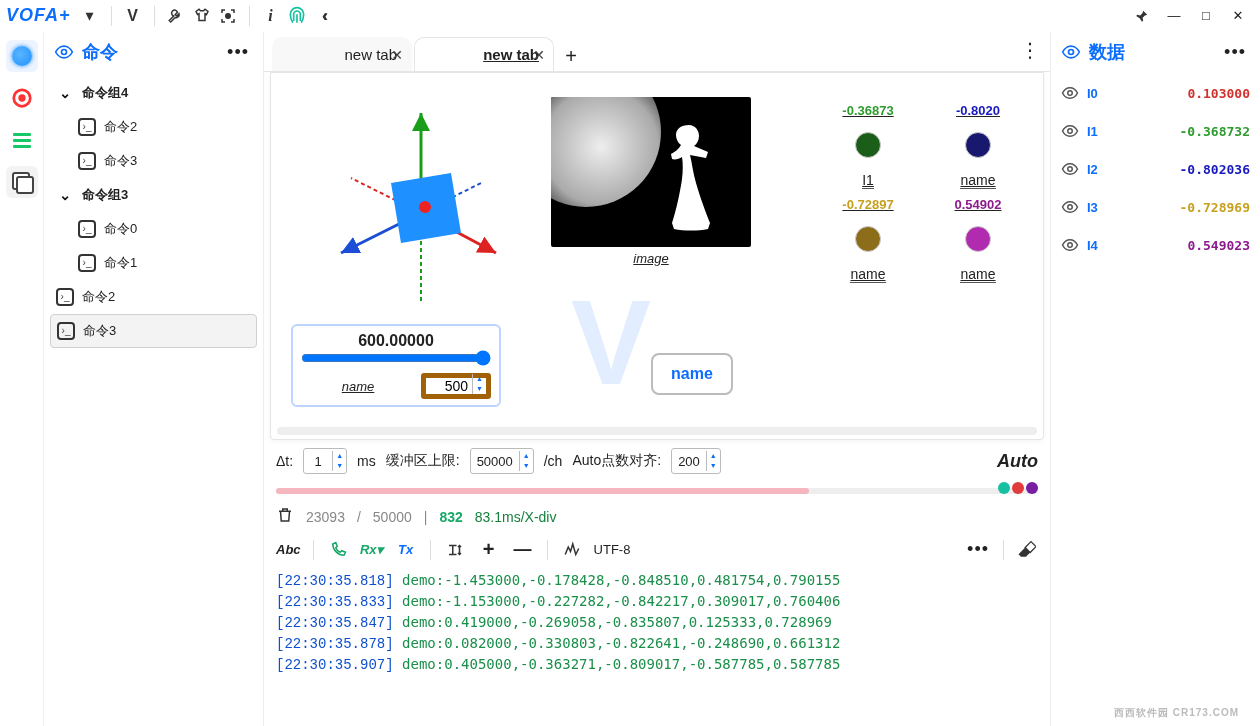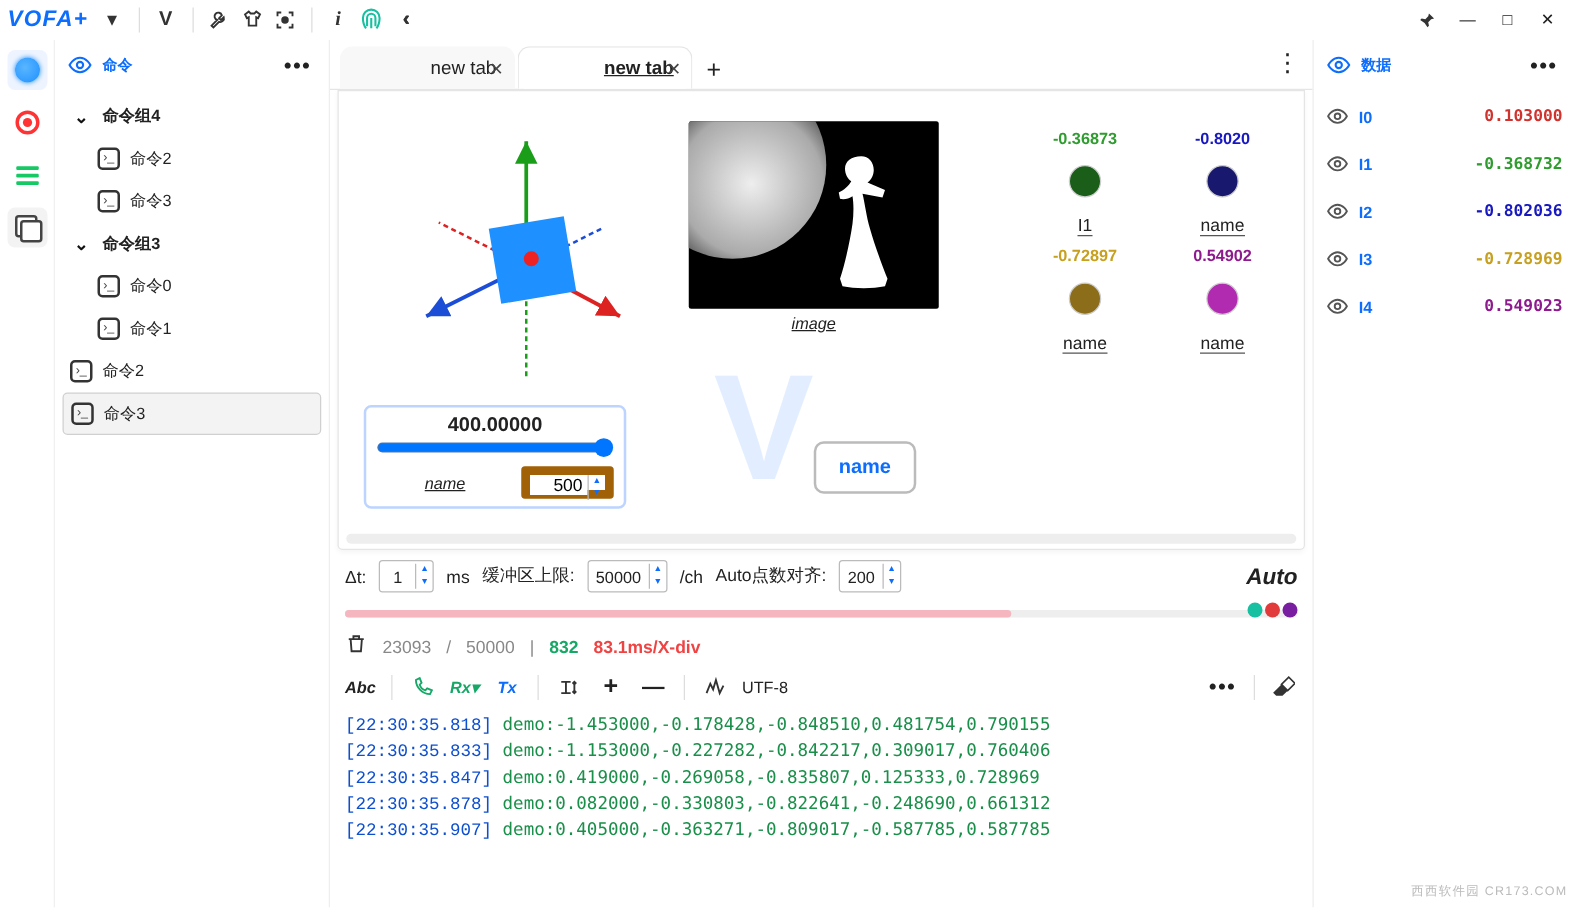--- a/index.html
+++ b/index.html
@@ -65,21 +65,21 @@
 
 
 .sidebar {
   width: 220px;
   border-right: 1px solid #eee;
   display:flex;flex-direction:column;
 }
 .panel-head{
   height:40px;display:flex;align-items:center;padding:0 10px;gap:8px;
 }
-.panel-head .title{color:#0d6efd;font-weight:700;font-size:12px;flex:1;}
+.panel-head .title{color:#0d6efd;font-weight:700;font-size:18px;flex:1;}
 .more-dots{font-size:18px;letter-spacing:1px;cursor:pointer;padding:2px 4px;border-radius:4px;}
 .tree{padding:4px 6px;overflow:auto;flex:1;}
 .tree-group,.tree-item{
   display:flex;align-items:center;gap:8px;height:34px;padding:0 6px;border-radius:4px;cursor:pointer;
 }
 .tree-group{font-weight:600;}
 .tree-item.selected{background:#f3f3f3;border:1px solid #d0d0d0;}
 .tree-indent-1{padding-left:28px;}
 .tree-icon{width:18px;height:18px;display:flex;align-items:center;justify-content:center;color:#444;}
 .chevron{font-size:14px;color:#111;font-weight:700;}
@@ -120,32 +120,32 @@
   content:"";position:absolute;left:-40px;top:-40px;width:150px;height:150px;border-radius:50%;background:radial-gradient(circle at 60% 60%, #eee 0%, #aaa 45%, #000 75%);
 }
 .imgw .img .silhouette{
   position:absolute;right:30px;bottom:0;width:80px;height:130px;
 }
 .imgw .cap{display:block;text-align:center;margin-top:4px;text-decoration:underline;font-style:italic;}
 .v-water{position:absolute;left:300px;top:200px;font-size:120px;color:#cfe4ff;font-weight:900;opacity:.6;pointer-events:none;}
 
 
 .dots{position:absolute;right:20px;top:30px;width:200px;display:grid;grid-template-columns:1fr 1fr;gap:8px 20px;}
-.dot-cell{display:flex;flex-direction:column;align-items:center;gap:14px;}
+.dot-cell{display:flex;flex-direction:column;align-items:center;gap:14px;text-decoration:underline;}
 .dot-val{font-weight:600;}
 .dot-circle{width:26px;height:26px;border-radius:50%;border:1px solid #ccc;}
 .dot-name{border-bottom:1px solid #555;font-size:14px;}
 
 
 .sliderw{position:absolute;left:20px;bottom:16px;width:210px;border:2px solid #bcd4ff;border-radius:6px;padding:6px 8px;}
 .sliderw .sval{text-align:center;font-size:16px;font-weight:600;}
 .sliderw input[type=range]{width:100%;}
 .sliderw .row2{display:flex;align-items:center;gap:6px;margin-top:4px;}
 .sliderw .row2 .nm{flex:1;text-align:center;text-decoration:underline;font-style:italic;}
-.spin{display:flex;align-items:flex-start;border:7px solid #a16207;border-radius:3px;height:26px;}
+.spin{display:flex;align-items:flex-end;border:5px solid #a16207;border-radius:3px;height:26px;}
 .spin input{width:46px;border:none;text-align:right;padding:0 4px;font-size:14px;outline:none;}
 .spin .arrows{display:flex;flex-direction:column;border-left:1px solid #bbb;}
 .spin .arrows span{font-size:7px;line-height:8px;padding:1px 3px;color:#0d6efd;cursor:pointer;}
 
 
 .btnw{position:absolute;left:380px;bottom:28px;}
 .btnw .b{border:2px solid #bbb;border-radius:8px;padding:10px 18px;font-weight:700;color:#0d6efd;font-size:16px;background:#fff;cursor:pointer;}
 
 
 .hscroll{height:8px;background:#eee;margin:4px 6px;border-radius:4px;}
@@ -162,21 +162,21 @@
 .timeline .track{height:6px;background:#eee;border-radius:3px;margin-top:6px;}
 .timeline .fill{position:absolute;left:0;top:6px;height:6px;background:#f5b6bf;border-radius:3px;width:70%;}
 .timeline .dots3{position:absolute;right:0;top:0;display:flex;gap:2px;}
 .timeline .dots3 span{width:12px;height:12px;border-radius:50%;}
 
 .status{
   display:flex;align-items:center;gap:12px;padding:6px 12px;color:#888;font-size:14px;
 }
 .status .trash{color:#333;cursor:pointer;}
 .status .g{color:#17a868;font-weight:600;}
-.status .b{color:#ef4444;font-weight:700;}
+.status .b{color:#15803d;font-weight:400;}
 
 
 .contool{
   display:flex;align-items:center;gap:10px;padding:4px 12px;
 }
 .contool .ic{width:24px;height:24px;display:flex;align-items:center;justify-content:center;border-radius:4px;cursor:pointer;}
 .contool .Rx{color:#17a868;font-style:italic;font-weight:700;}
 .contool .Tx{color:#0d6efd;font-style:italic;font-weight:700;}
 .contool .abc{font-style:italic;font-weight:700;}
 .contool .sep{width:1px;height:20px;background:#ddd;margin:0 2px;}
@@ -202,21 +202,21 @@
 
 .numin{display:inline-flex;align-items:center;border:1px solid #bbb;border-radius:3px;height:26px;background:#fff;}
 .numin span.v{padding:0 6px;min-width:28px;text-align:center;}
 .numin .ar{display:flex;flex-direction:column;border-left:1px solid #bbb;}
 .numin .ar i{font-size:7px;line-height:8px;padding:1px 3px;color:#0d6efd;cursor:pointer;font-style:normal;}
 
 .eye-svg{display:inline-block;}
 
 
 .site-wm{
-  position:absolute;right:2px;bottom:4px;font-size:10px;color:#bbb;font-weight:400;letter-spacing:1px;
+  position:absolute;right:17px;bottom:4px;font-size:10px;color:#bbb;font-weight:700;letter-spacing:1px;
   background:linear-gradient(180deg,#fff0,#fff 40%);padding:6px 4px 2px;
 }
 </style>
 </head>
 <body>
 
 <div class="titlebar">
   <span class="app-name">VOFA+</span>
 
   <span class="tb-btn">▾</span>
@@ -419,21 +419,21 @@
               <span class="dot-name">name</span>
             </div>
             <div class="dot-cell">
               <span class="dot-val" style="color:#8e1b8e">0.54902</span>
               <span class="dot-circle" style="background:#b02bb0"></span>
               <span class="dot-name">name</span>
             </div>
           </div>
 
         <div class="sliderw">
-          <div class="sval">400.00000</div>
+          <div class="sval">600.00000</div>
           <input type="range" value="100" style="">
           <div class="row2">
             <span class="nm">name</span>
             <div class="spin">
               <input value="500" style="">
               <div class="arrows">
                   <span>▲</span>
                   <span>▼</span>
                 </div>
             </div>

